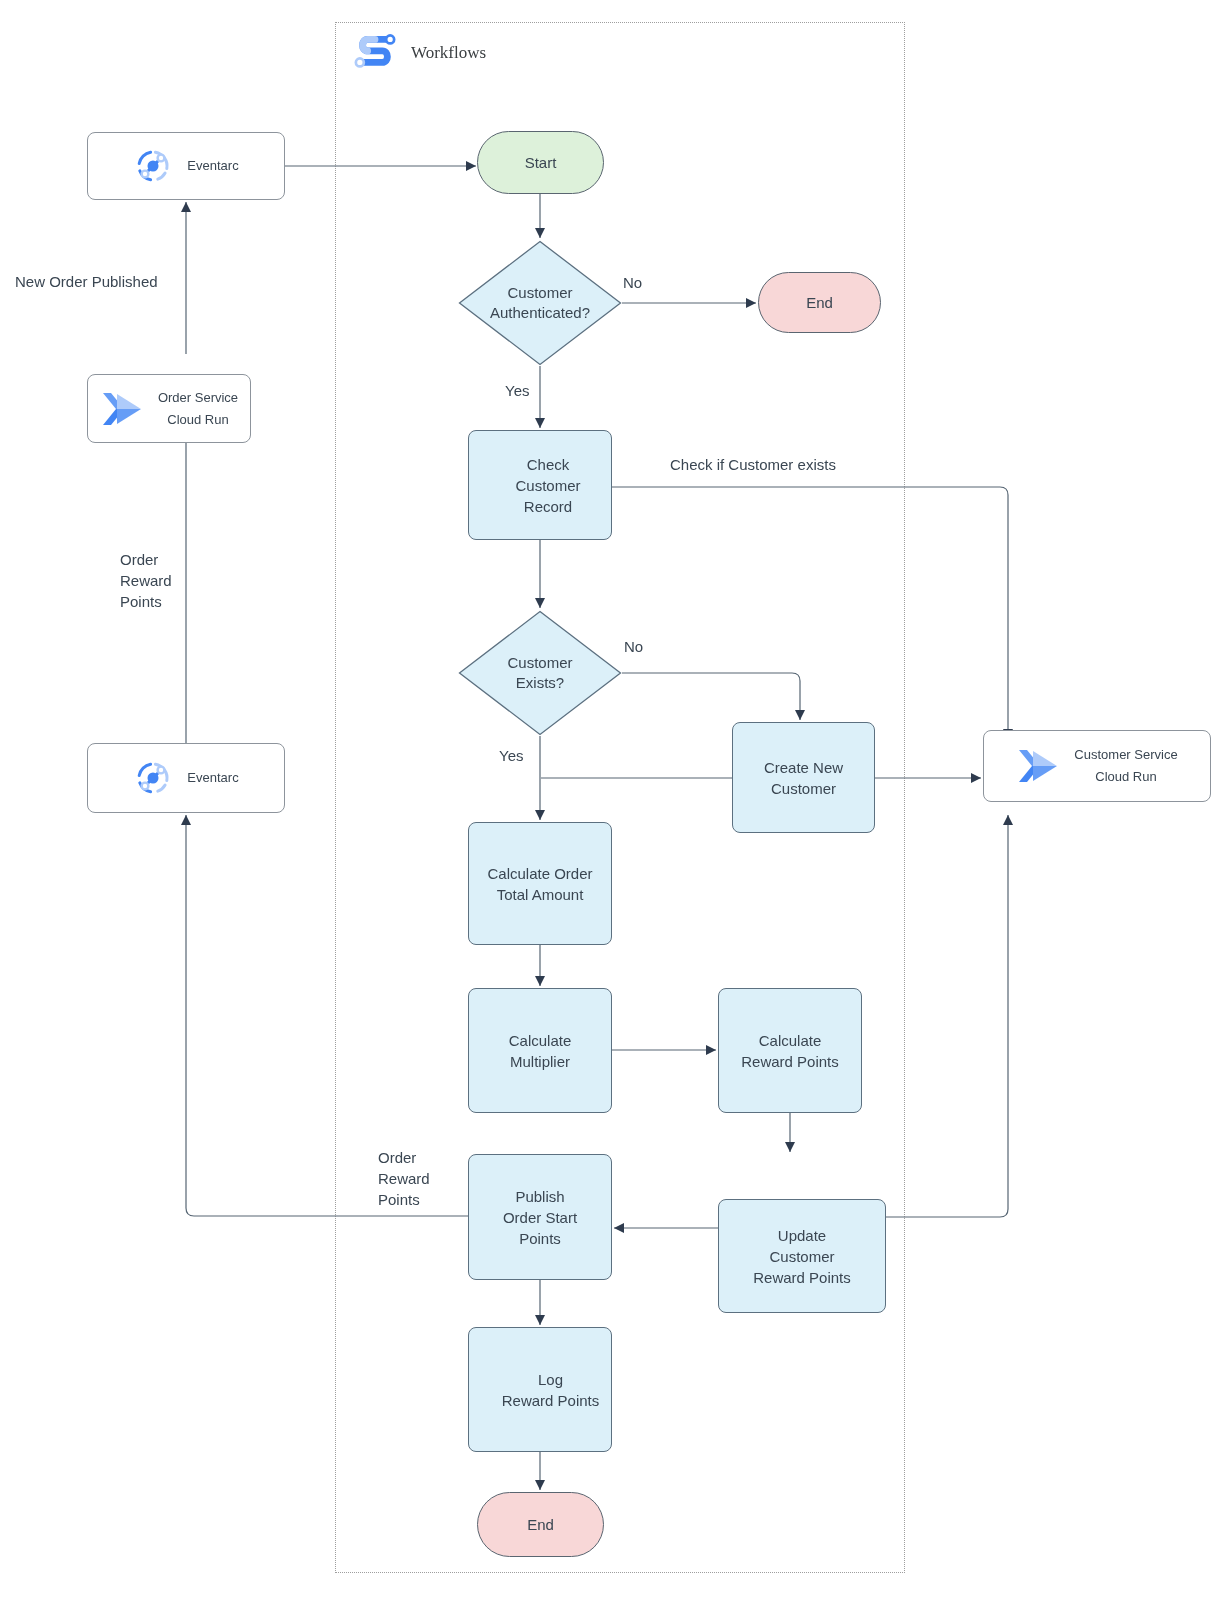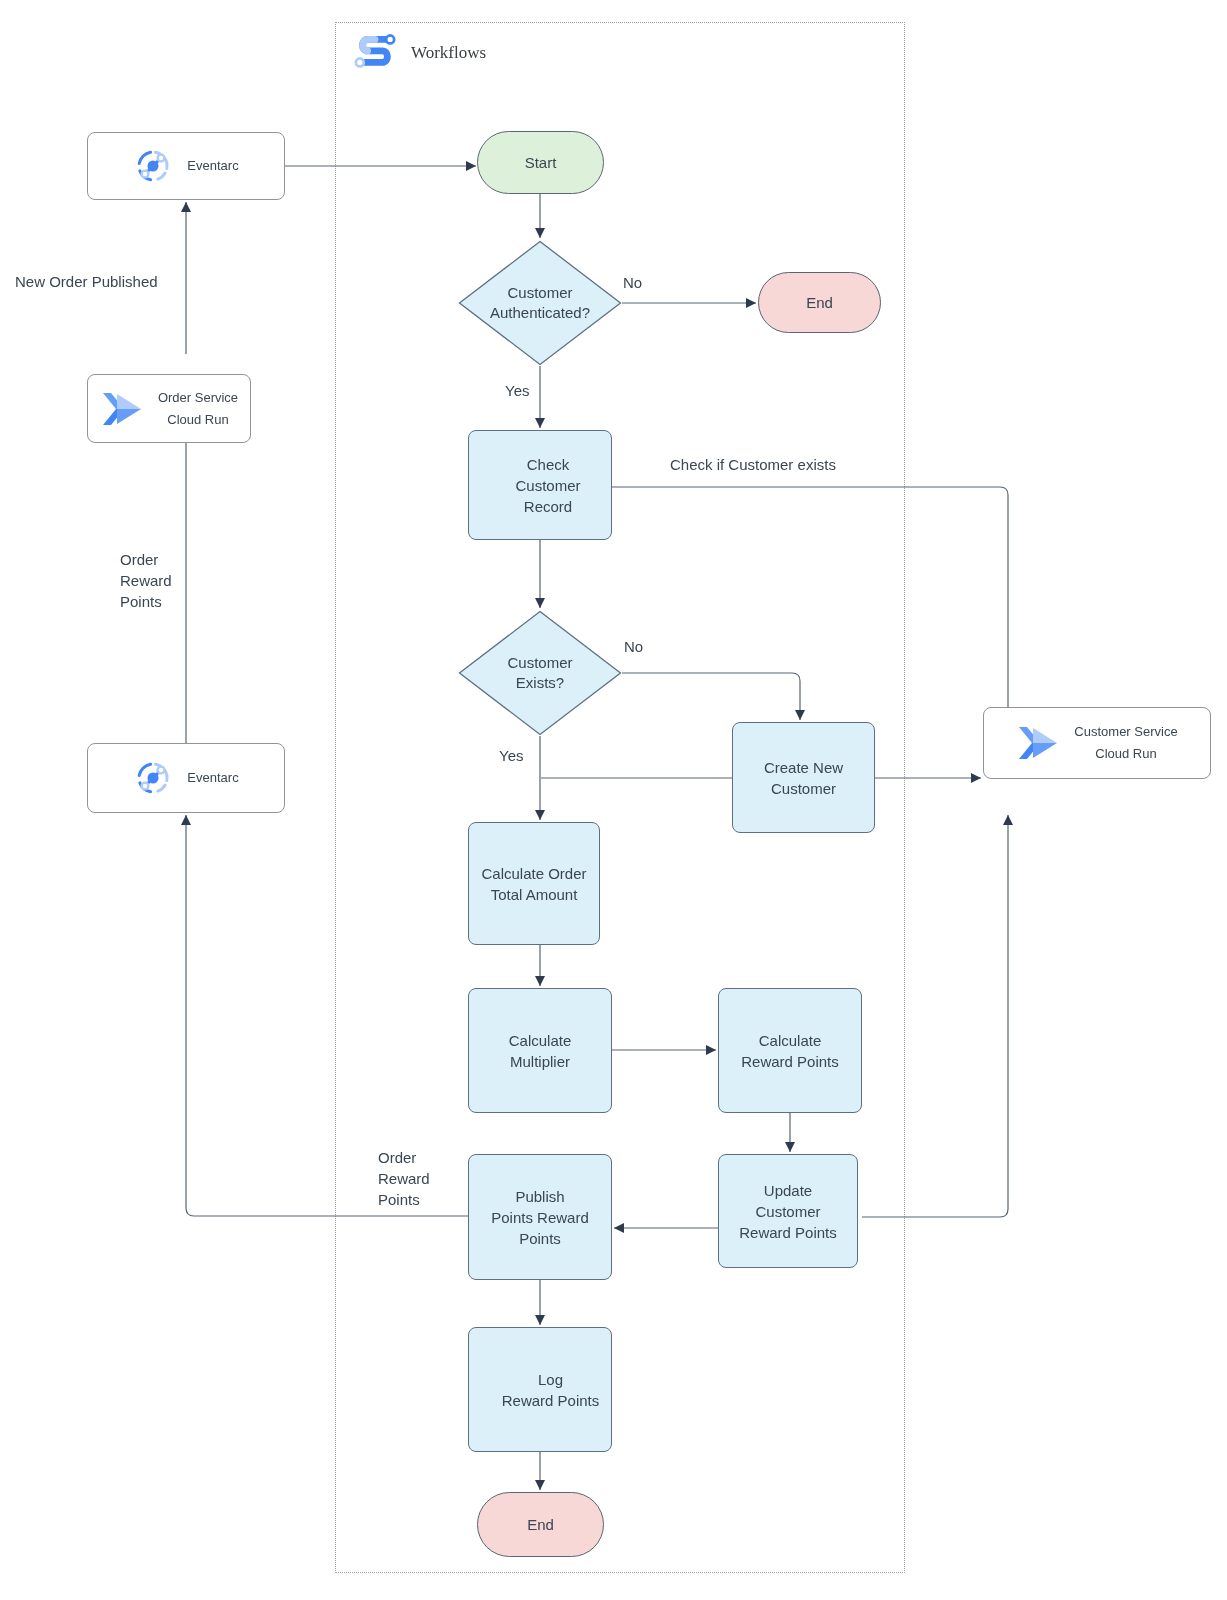--- a/index.html
+++ b/index.html
@@ -123,21 +123,21 @@
       <path d="M17.6 33.8 A14 14 0 0 1 6.8 24.8" fill="none" stroke="var(--icon-blue)" stroke-width="3" stroke-linecap="round"></path>
       <path d="M32.1 27 A14 14 0 0 1 24.8 33.2" fill="none" stroke="var(--icon-blue-light)" stroke-width="3" stroke-linecap="round"></path>
       <path d="M14 26 L26 14" stroke="var(--icon-blue)" stroke-width="3"></path>
       <circle cx="20" cy="20" r="5.5" fill="var(--icon-blue)"></circle>
       <circle cx="12" cy="28" r="3.4" fill="#fff" stroke="var(--icon-blue-light)" stroke-width="2.4"></circle>
       <circle cx="28" cy="12" r="3.4" fill="#fff" stroke="var(--icon-blue-light)" stroke-width="2.4"></circle>
     </svg>
     <span>Eventarc</span>
   </div>
 
-  <div class="abs external" style="left:983px;top:707px;width:228px;height:72px;justify-content:center;">
+  <div class="abs external" style="left:983px;top:730px;width:228px;height:72px;justify-content:center;">
     <svg class="icon" width="44" height="38" viewBox="0 0 44 38">
       <polygon points="3,3 11,3 24,19 16,19" fill="var(--icon-blue-mid)"></polygon>
       <polygon points="16,19 24,19 11,35 3,35" fill="var(--icon-blue)"></polygon>
       <polygon points="17,4 41,19 17,19" fill="var(--icon-blue-light)"></polygon>
       <polygon points="17,19 41,19 17,34" fill="var(--icon-blue-mid)"></polygon>
     </svg>
     <span>Customer Service
 Cloud Run</span>
   </div>
 
@@ -165,31 +165,31 @@
     </svg>
     <div class="dlabel">Customer
 Exists?</div>
   </div>
 
   <div class="abs process" style="left:468px;top:430px;width:144px;height:110px;padding-left:16px;">Check
 Customer
 Record</div>
   <div class="abs process" style="left:732px;top:722px;width:143px;height:111px;">Create New
 Customer</div>
-  <div class="abs process" style="left:468px;top:822px;width:132px;height:123px;">Calculate Order
+  <div class="abs process" style="left:468px;top:822px;width:144px;height:123px;">Calculate Order
 Total Amount</div>
   <div class="abs process" style="left:468px;top:988px;width:144px;height:125px;">Calculate
 Multiplier</div>
   <div class="abs process" style="left:718px;top:988px;width:144px;height:125px;">Calculate
 Reward Points</div>
-  <div class="abs process" style="left:718px;top:1154px;width:140px;height:114px;">Update
+  <div class="abs process" style="left:718px;top:1199px;width:168px;height:114px;">Update
 Customer
 Reward Points</div>
   <div class="abs process" style="left:468px;top:1154px;width:144px;height:126px;">Publish
-Points Reward
+Order Start
 Points</div>
   <div class="abs process" style="left:468px;top:1327px;width:144px;height:125px;padding-left:21px;">Log
 Reward Points</div>
 
   <div class="edge-label" style="left:15px;top:271px;">New Order Published</div>
   <div class="edge-label" style="left:120px;top:549px;">Order
 Reward
 Points</div>
   <div class="edge-label" style="left:378px;top:1147px;">Order
 Reward

